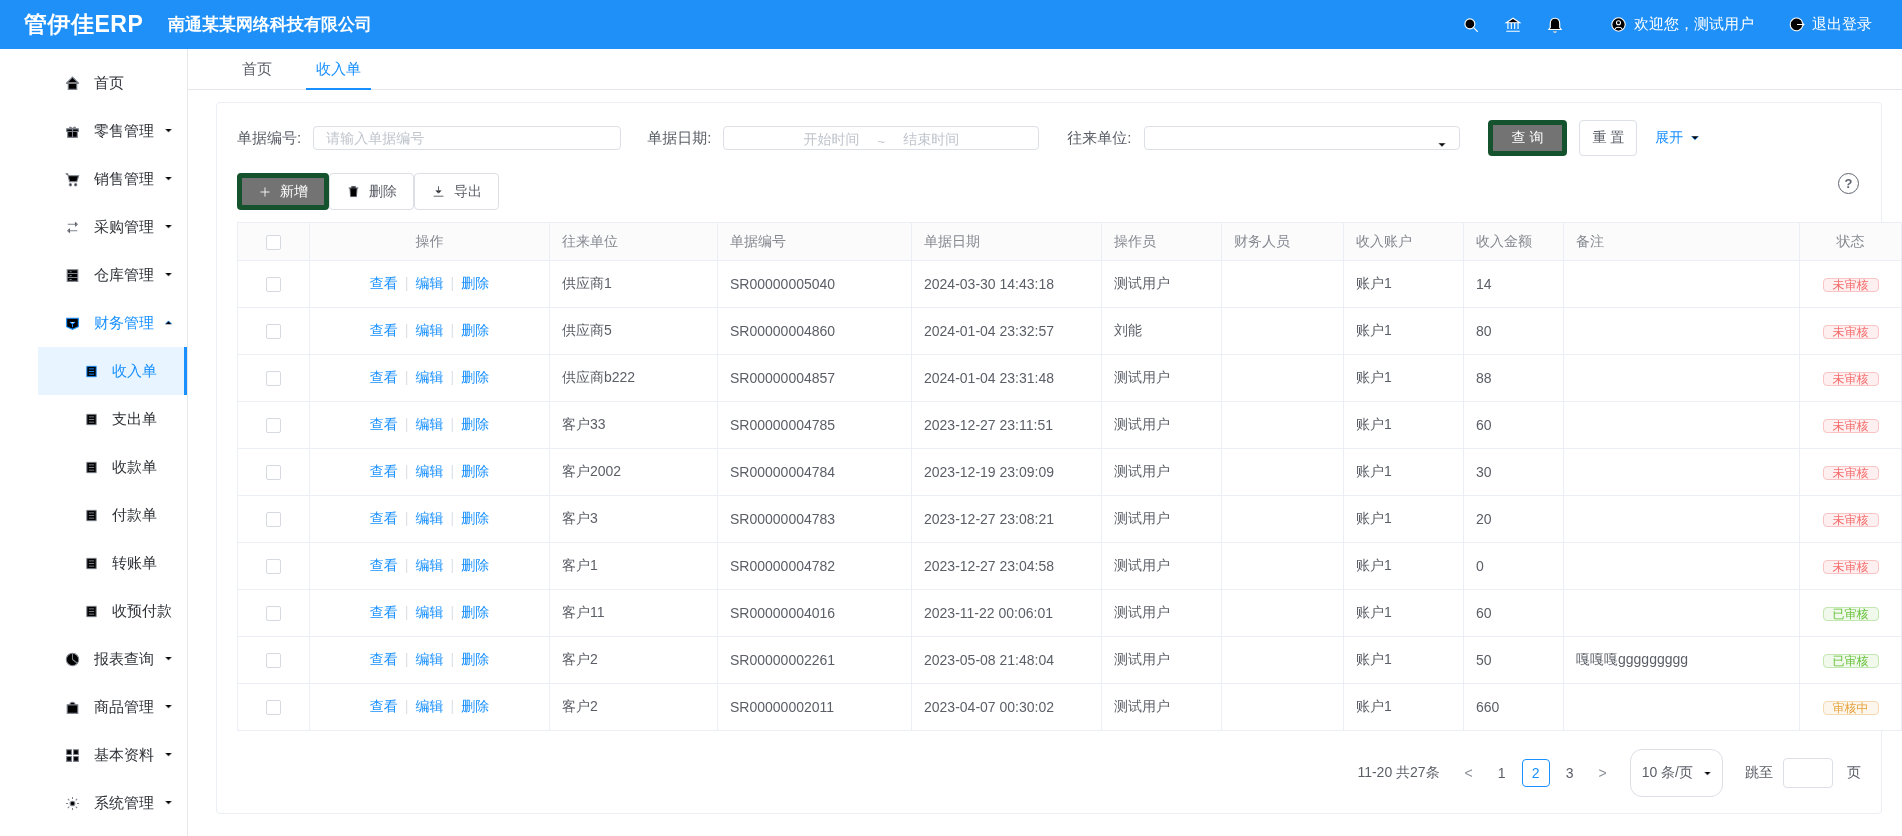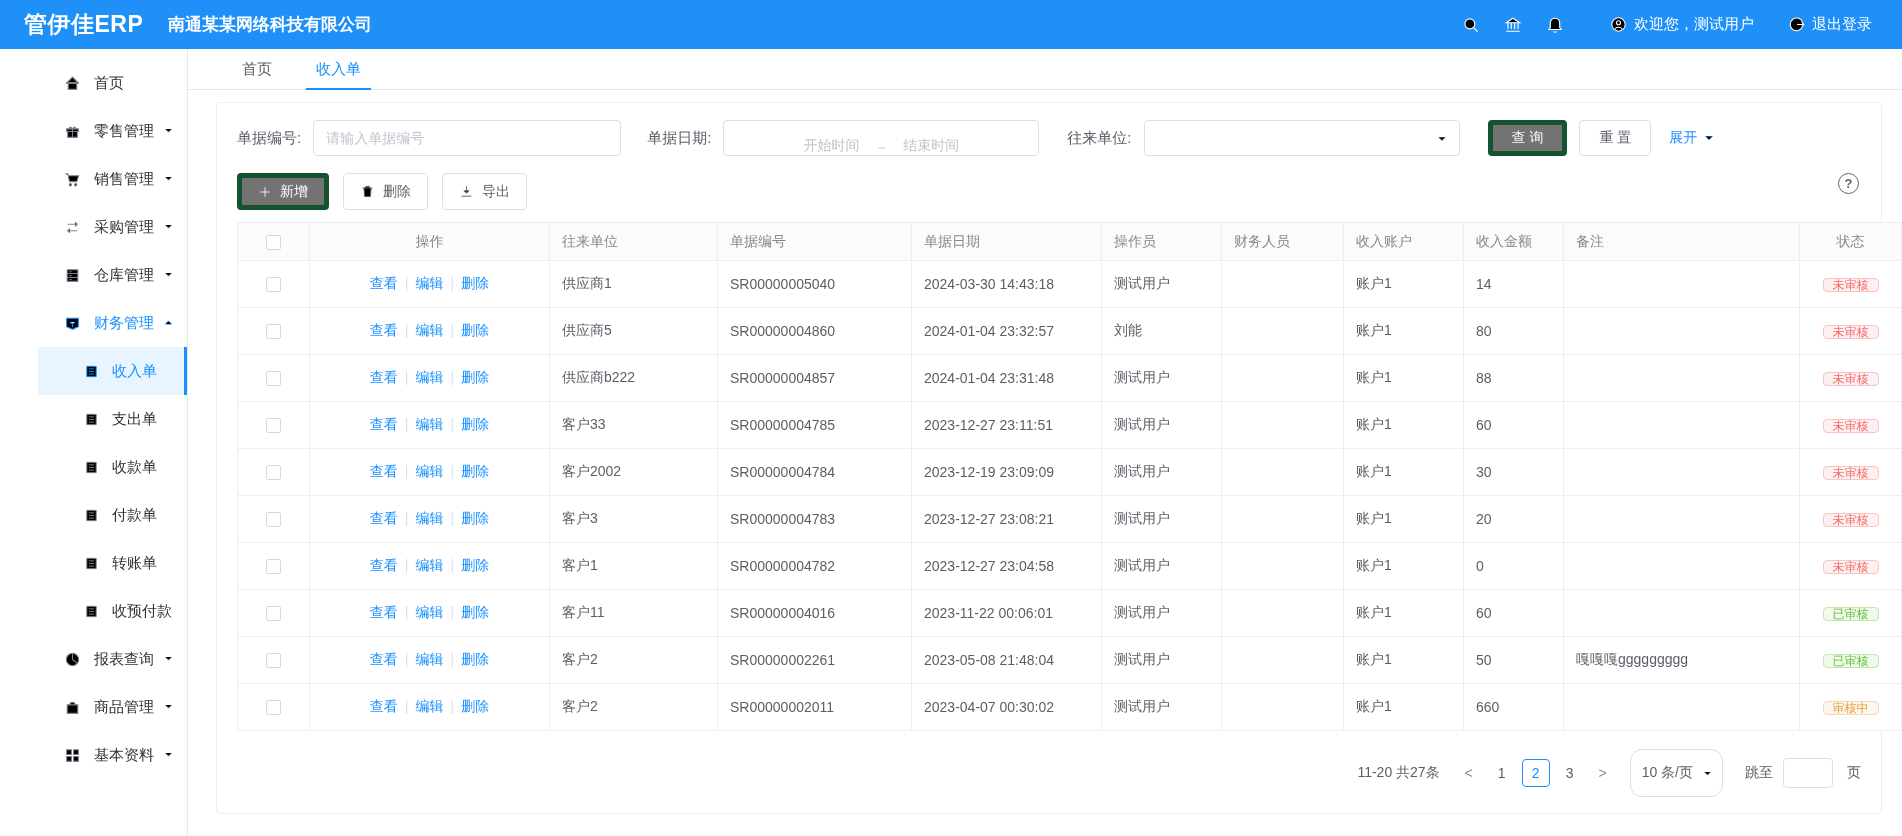--- a/index.html
+++ b/index.html
@@ -37,38 +37,38 @@
   .tabbar { flex:0 0 41px; border-bottom:1px solid #e4e7ed; display:flex; align-items:stretch; padding-left:32px; }
   .tab { padding:0 22px; display:flex; align-items:center; font-size:15px; color:#5a5e66; cursor:pointer; position:relative; }
   .tab.active { color:#1890ff; }
   .tab.active::after { content:""; position:absolute; left:12px; right:12px; bottom:-1px; height:2px; background:#1890ff; }
 
   .card { margin:12px 20px 0 28px; border:1px solid #ebeef5; border-radius:4px; padding:17px 20px 16px; background:#fff; }
 
   
   .filter-row { display:flex; align-items:center; margin-bottom:17px; }
   .f-label { font-size:15px; color:#5a5e66; margin-right:12px; white-space:nowrap; }
-  .inp { height:36px; border:1px solid #dcdfe6; border-radius:4px; background:#fff; font-size:14px; color:#606266; }
+  .inp { height:24px; border:1px solid #dcdfe6; border-radius:4px; background:#fff; font-size:14px; color:#606266; }
   .inp::placeholder { color:#bfc4cc; }
   .bill-no-input { width:308px; padding:0 12px; outline:none; }
   .date-range { width:316px; display:flex; align-items:flex-end; justify-content:center; gap:18px; color:#bfc4cc; margin-right:28px; }
   .date-ph { font-size:14px; }
   .date-sep { font-size:13px; color:#c0c4cc; }
   .partner-select { width:316px; position:relative; margin-right:28px; }
   .partner-select .chev { position:absolute; right:10px; top:11px; }
   .spacer24 { width:26px; }
   .btn { height:36px; border-radius:4px; font-size:14px; display:inline-flex; align-items:center; justify-content:center; cursor:pointer; white-space:nowrap; }
   .btn-primary { background:#737373; color:#fff; border:5px solid #14532d; padding:0 19px; }
-  .btn-plain { background:#fff; color:#5a5e66; border:1px solid #dcdfe6; padding:0 19px; }
+  .btn-plain { background:#fff; color:#5a5e66; border:1px solid #dcdfe6; padding:0 12px; }
   .ml12 { margin-left:12px; }
   .expand-link { color:#1890ff; display:flex; align-items:center; gap:5px; margin-left:18px; cursor:pointer; font-size:14px; }
   .expand-link svg { stroke:#1890ff; }
 
   
-  .toolbar { display:flex; gap:14px; margin-bottom:12px; position:relative; align-items:center; }
+  .toolbar { display:flex; margin-bottom:12px; position:relative; align-items:center; }
   .btn-sm { height:37px; padding:0 16px; gap:8px; }
   .btn svg { stroke:currentColor; }
   .help-circle { position:absolute; right:2px; top:0; width:21px; height:21px; border:1.6px solid #5f6470; border-radius:50%; color:#5f6470; font-size:13px; font-weight:bold; display:flex; align-items:center; justify-content:center; cursor:pointer; }
 
   
   table { border-collapse:collapse; table-layout:fixed; width:100%; border-top:1px solid #ebeef5; border-left:1px solid #ebeef5; }
   th, td { border-right:1px solid #ebeef5; border-bottom:1px solid #ebeef5; padding:0 12px; font-weight:normal; overflow:hidden; white-space:nowrap; text-overflow:ellipsis; }
   th { height:38px; color:#85898f; background:#fbfbfc; font-size:14px; text-align:left; }
   td { height:47px; color:#5a5e66; font-size:14px; background:#fff; }
   th.center, td.center { text-align:center; }
@@ -314,20 +314,29 @@
           <span>商品管理</span>
           <span class="chev"><svg width="13" height="13">
               <use href="#i-chevron-down"></use>
             </svg></span>
         </div>
         <div class="side-item">
           <svg width="17" height="17">
             <use href="#i-basic"></use>
           </svg>
           <span>基本资料</span>
+          <span class="chev"><svg width="13" height="13">
+              <use href="#i-chevron-down"></use>
+            </svg></span>
+        </div>
+        <div class="side-item">
+          <svg width="17" height="17">
+            <use href="#i-system"></use>
+          </svg>
+          <span>系统管理</span>
           <span class="chev"><svg width="13" height="13">
               <use href="#i-chevron-down"></use>
             </svg></span>
         </div>
       </div>
 
     <div class="main">
 
       <div class="tabbar">
         <div class="tab">首页</div>

